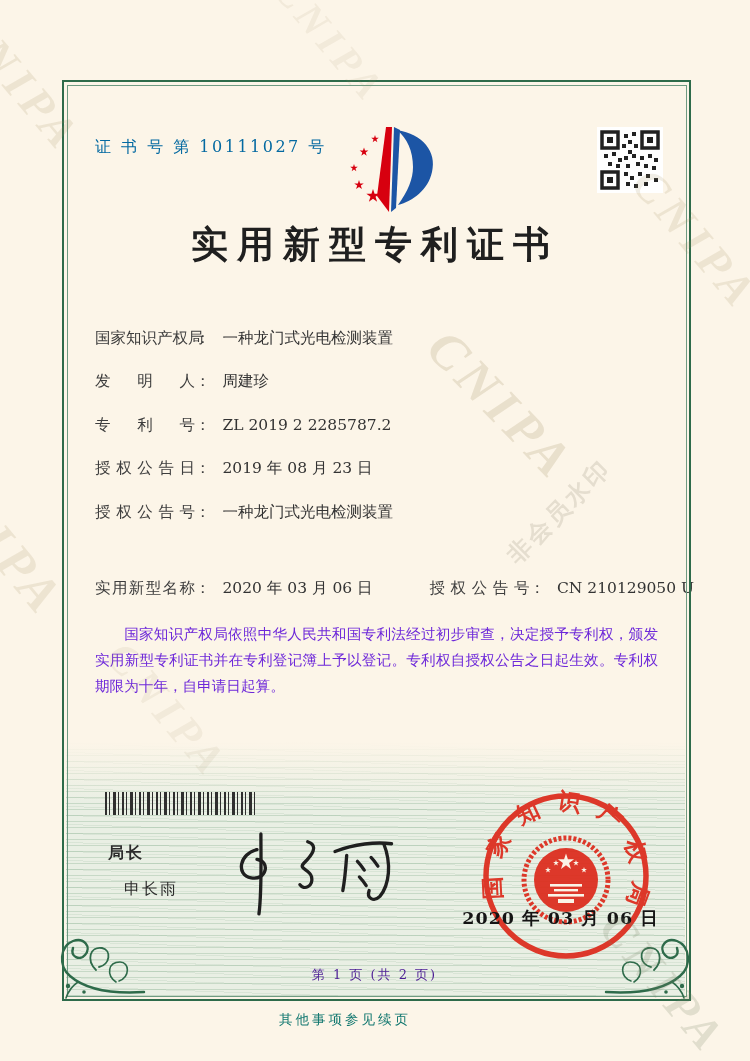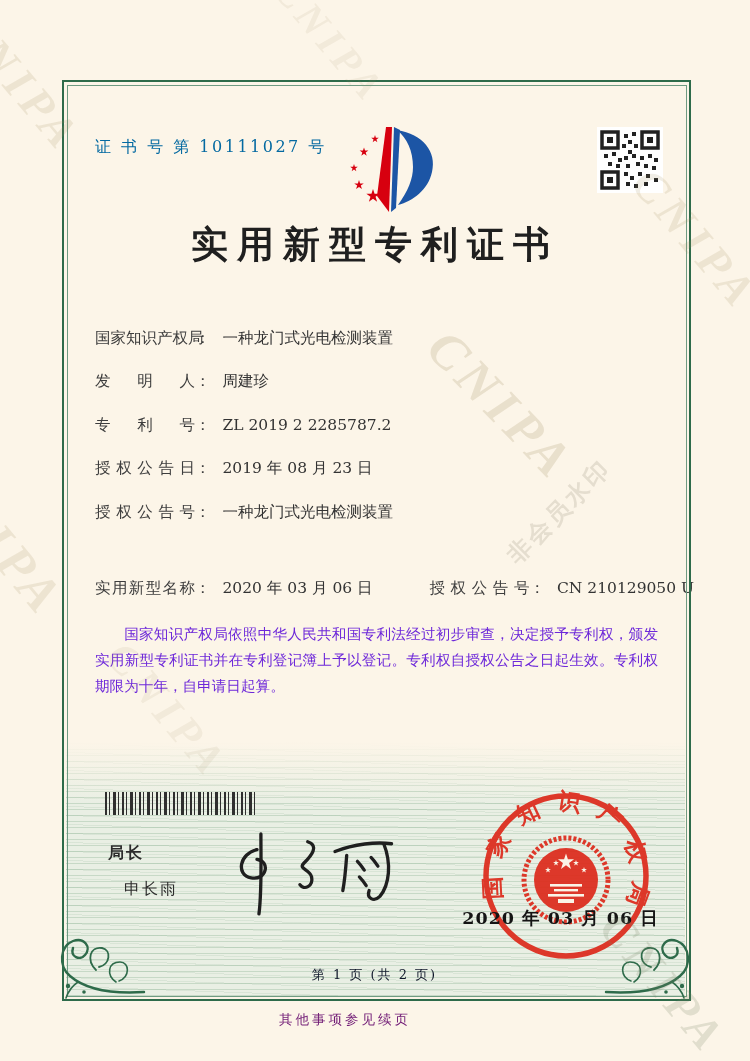--- a/index.html
+++ b/index.html
@@ -46,23 +46,23 @@
        #2f2f2f 8px 11px, rgba(0,0,0,0) 11px 13px,
        #2f2f2f 13px 14px, rgba(0,0,0,0) 14px 17px);}
   .dtitle{left:108px;top:843px;font-size:16px;font-weight:bold;z-index:2;color:#2c2c2c;
           font-family:Liberation Sans, sans-serif;letter-spacing:2px;}
   .dname{left:108px;top:879px;font-size:16px;font-weight:normal;z-index:2;color:#2c2c2c;
          font-family:"Liberation Sans",sans-serif;letter-spacing:2px;margin-left:16px;}
   .sig{left:218px;top:824px;z-index:2;}
   .seal{left:478px;top:788px;z-index:2;opacity:0.93;}
   .sealdate{left:458px;top:906px;width:205px;text-align:center;font-size:17.5px;font-weight:bold;
             color:#141414;letter-spacing:1px;z-index:4;}
-  .pageno{left:62px;top:966px;width:625px;text-align:center;font-size:13px;color:#0f172a;
+  .pageno{left:62px;top:966px;width:625px;text-align:center;font-size:13px;color:#4c1d95;
           letter-spacing:2px;z-index:2;}
-  .note{left:62px;top:1011px;width:566px;text-align:center;font-size:13.5px;color:#701a75;
+  .note{left:62px;top:1011px;width:566px;text-align:center;font-size:13.5px;color:#0f766e;
         letter-spacing:3px;z-index:2;}
   .orn{z-index:4;pointer-events:none;}
 </style>
 </head>
 <body>
 
 <div class="abs wm" style="left:-15px;top:0px;font-size:46px;transform:rotate(50deg);transform-origin:0 0;">CNIPA</div>
 <div class="abs wm" style="left:300px;top:-32px;font-size:40px;transform:rotate(50deg);transform-origin:0 0;color:rgba(160,140,95,0.10);">CNIPA</div>
 <div class="abs wm" style="left:458px;top:318px;font-size:52px;transform:rotate(46deg);transform-origin:0 0;color:rgba(160,140,95,0.20);">CNIPA</div>
 <div class="abs wm" style="left:-42px;top:448px;font-size:52px;transform:rotate(50deg);transform-origin:0 0;">CNIPA</div>

